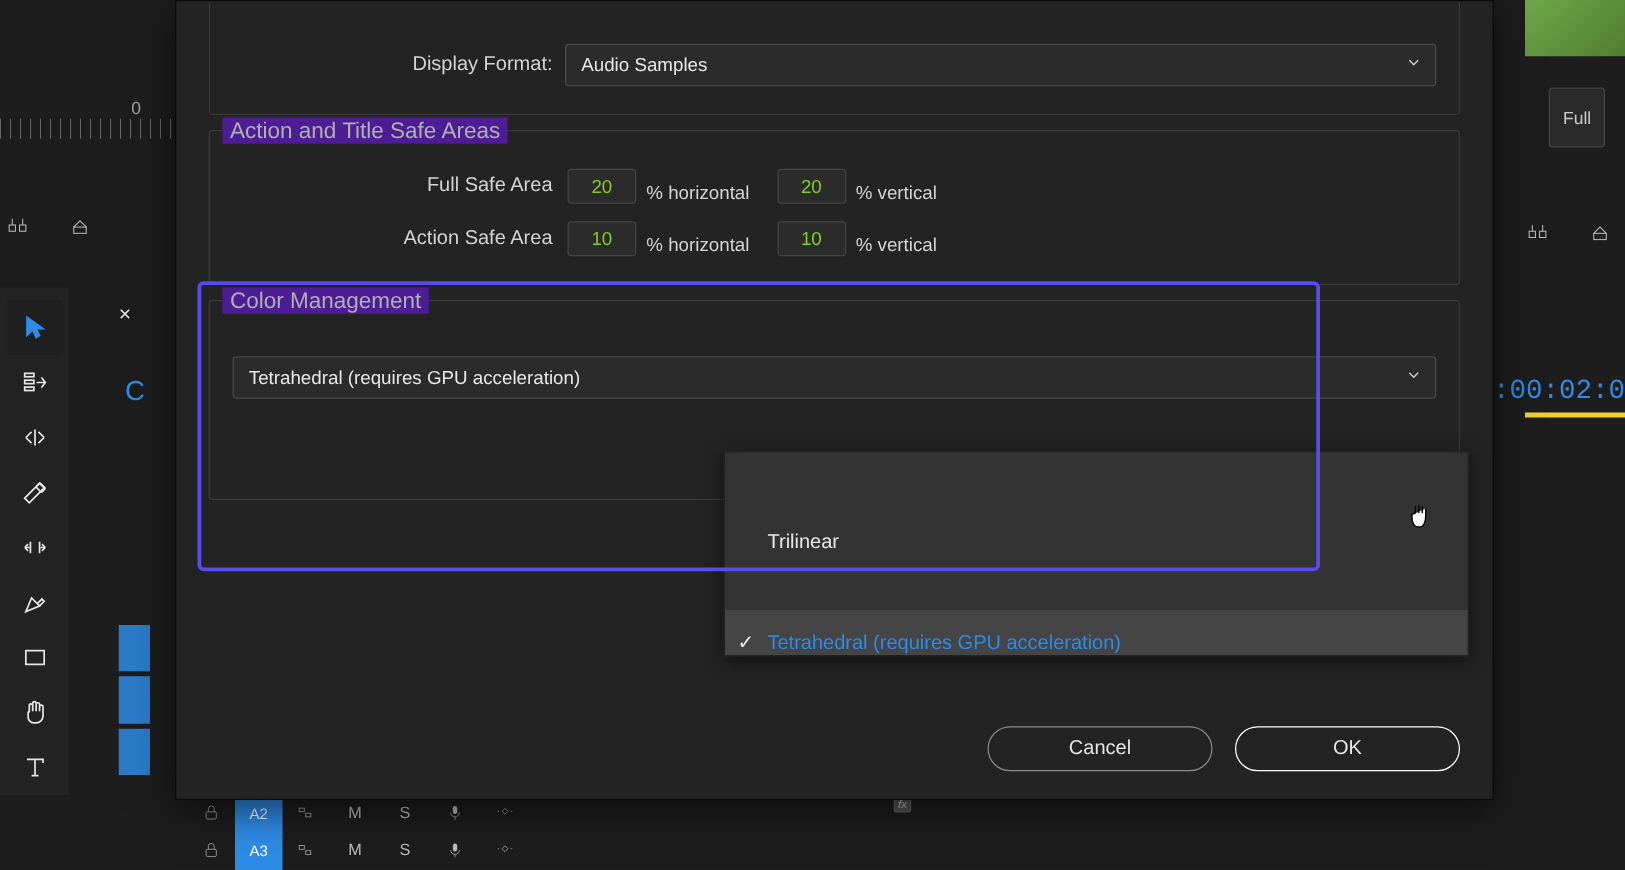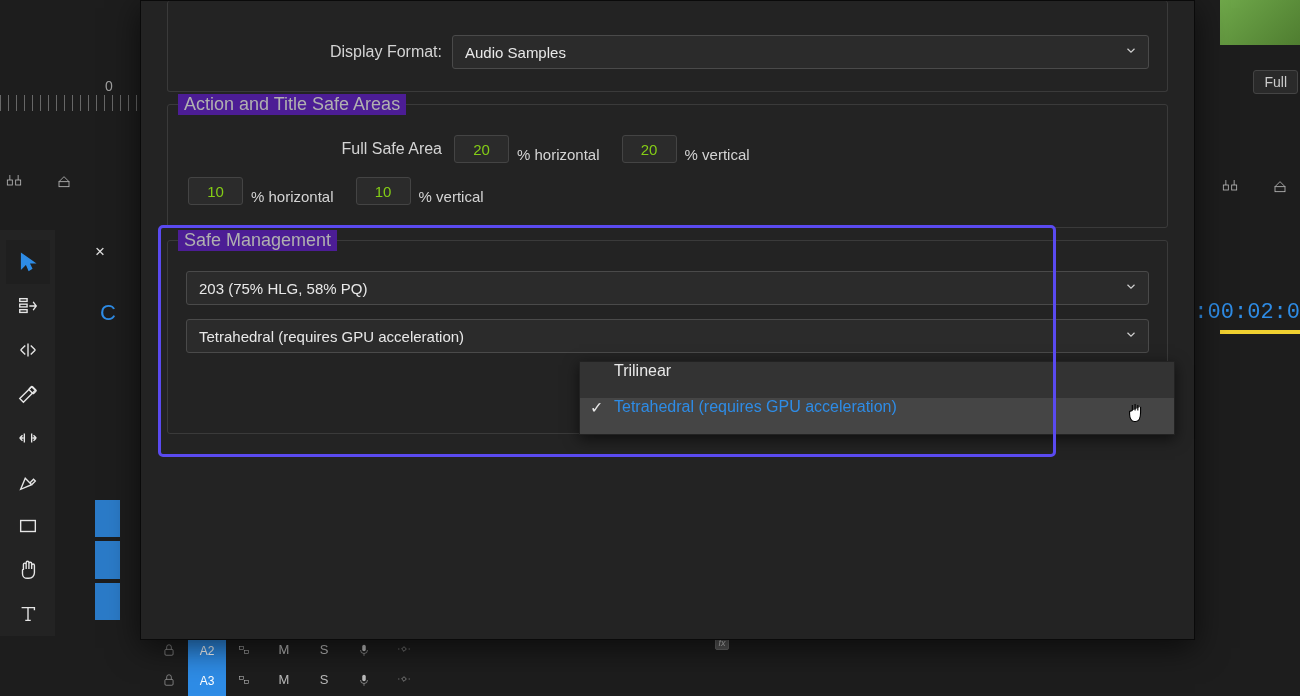--- a/index.html
+++ b/index.html
@@ -10,21 +10,21 @@
     .tool-btn { width: 44px; height: 44px; display: flex; align-items: center; justify-content: center; color: #e6e6e6; cursor: pointer; font-size: 22px; }
     .tool-btn.active { background: #1f1f1f; }
     .tool-btn svg { width: 22px; height: 22px; fill: none; stroke: #e6e6e6; stroke-width: 1.5; }
     .tool-btn.active svg { stroke: #2e8ce6; fill: #2e8ce6; }
 
     .ruler-zero { position:absolute; left:105px; top:78px; color:#a0a0a0; font-size:14px; }
     .ruler { position:absolute; left:0; top:95px; width:140px; height:16px; background: repeating-linear-gradient(to right, #999 0 1px, transparent 1px 8px); opacity:.6; }
     .bg-icons { position:absolute; left:4px; top:170px; display:flex; gap:30px; color:#b9b9b9; }
     .bg-icons-right { position:absolute; right:10px; top:175px; display:flex; gap:30px; color:#b9b9b9; }
     .bg-preview { position:absolute; right:0; top:0; width:80px; height:45px; background: linear-gradient(135deg,#6fa84a,#4f7d30); }
-    .bg-full { position:absolute; right:2px; top:70px; color:#ccc; border:1px solid #444; padding:3px 10px; font-size:14px; border-radius:3px; background:#2a2a2a; }
+    .bg-full { position:absolute; right:16px; top:70px; color:#ccc; border:1px solid #444; padding:15px 10px; font-size:14px; border-radius:3px; background:#2a2a2a; }
     .bg-tc { position:absolute; right:0; top:300px; color:#2e8ce6; font-size:22px;font-family:Liberation Mono, monospace; }
 
     .bg-panel-x { position:absolute; left:95px; top:242px; color:#e0e0e0; font-size:17px; font-weight:300; }
     .bg-panel-c { position:absolute; left:100px; top:300px; color:#2e8ce6; font-size:22px; }
 
     .bg-clips { position:absolute; left:95px; top:500px; width:25px; height:120px; display:flex; flex-direction:column; gap:4px; }
     .bg-clip { flex:1; background:#2e8ce6; opacity:.85; }
 
     .timeline { position:absolute; left:140px; right:0; bottom:0; height:60px; }
     .tl-row { display:flex; align-items:center; height:30px; gap:8px; padding-left:18px; color:#bbb; font-size:13px; }
@@ -50,21 +50,21 @@
     .dropdown .chev { position:absolute; right:10px; top:50%; transform:translateY(-50%); }
     .chev svg { width:14px; height:14px; stroke:#d0d0d0; fill:none; stroke-width:2; }
 
     .num-input { width:55px; height:28px; background:#2b2b2b; border:1px solid #444; color:#84cc16; text-align:center; font-size:15px; border-radius:3px; margin:0 8px 0 2px; }
     .percent-text { color:#d4d4d4; font-size:15px; margin-right:20px;margin-top:11px; }
 
     .highlight-box { position:absolute; left:158px; top:225px; width:898px; height:232px; border:3px solid #5a4af0; border-radius:5px; pointer-events:none; z-index:50; }
 
     
     .dd-menu { position:absolute; left:438px; top:360px; width:596px; background:#333; border:1px solid #222; box-shadow:0 4px 14px rgba(0,0,0,.6); z-index:40; }
-    .dd-item { height:36px; display:flex; align-items:flex-start; padding-left:34px; color:#e8e8e8; font-size:16px; cursor:pointer; position:relative; }
+    .dd-item { height:36px; display:flex; align-items:flex-end; padding-left:34px; color:#e8e8e8; font-size:16px; cursor:pointer; position:relative;margin-top:45px; }
     .dd-item.selected { background:#454545; color:#2e8ce6; }
     .dd-item .check { position:absolute; left:10px; color:#e8e8e8; }
     .cursor { position:absolute; left:984px; top:402px; z-index:60; pointer-events:none; }
     .cursor svg { width:22px; height:26px; fill:#fff; stroke:#000; stroke-width:1; }
 
     .dialog-buttons { position:absolute; right:26px; bottom:22px; display:flex; gap:18px; }
     .dlg-btn { width:180px; height:36px; border-radius:18px; border:1.5px solid #888; background:transparent; color:#e8e8e8; font-size:16px; display:flex; align-items:center; justify-content:center; cursor:pointer; }
     .dlg-btn.primary { border-color:#fff; }
 
     .ic { width:20px; height:20px; display:inline-block; }
@@ -230,36 +230,31 @@
       <div class="fieldset">
         <div class="fieldset-legend">Action and Title Safe Areas</div>
         <div class="form-row">
           <div class="form-label">Full Safe Area</div>
           <input class="num-input" value="20" style="">
           <span class="percent-text">% horizontal</span>
           <input class="num-input" value="20" style="">
           <span class="percent-text">% vertical</span>
         </div>
         <div class="form-row">
+          <div class="form-label">Action Safe Area</div>
           <input class="num-input" value="10" style="">
           <span class="percent-text">% horizontal</span>
           <input class="num-input" value="10" style="">
           <span class="percent-text">% vertical</span>
         </div>
       </div>
 
       <div class="fieldset" style="padding-bottom:80px;">
-        <div class="fieldset-legend">Safe Management</div>
-        <div class="form-row">
-          <div class="dropdown">
-            <span>203 (75% HLG, 58% PQ)</span>
-            <span class="chev"><svg viewBox="0 0 24 24">
-                  <path d="M6 9 L12 15 L18 9"></path>
-                </svg></span>
-          </div>
+        <div class="fieldset-legend">Color Management</div>
+        <div class="form-row">
         </div>
         <div class="form-row">
           <div class="dropdown">
             <span>Tetrahedral (requires GPU acceleration)</span>
             <span class="chev"><svg viewBox="0 0 24 24">
                   <path d="M6 9 L12 15 L18 9"></path>
                 </svg></span>
           </div>
         </div>
       </div>
@@ -269,20 +264,24 @@
     <div class="dd-menu">
       <div class="dd-item">
         <span>Trilinear</span>
       </div>
       <div class="dd-item selected">
         <span class="check">✓</span>
         <span>Tetrahedral (requires GPU acceleration)</span>
       </div>
     </div>
 
+    <div class="dialog-buttons">
+      <div class="dlg-btn">Cancel</div>
+      <div class="dlg-btn primary">OK</div>
+    </div>
 
     <div class="cursor">
       <svg viewBox="0 0 24 28">
           <path d="M8 2 V8 M11 1 V8 M14 2 V8 M17 4 V10 C17 16 15 20 12 20 H10 C7 20 5 16 5 12 V9 L8 8" stroke="#000" fill="#fff" stroke-width="1.2"></path>
         </svg>
     </div>
   </div>
 
   <div class="highlight-box"></div>
 </div>

